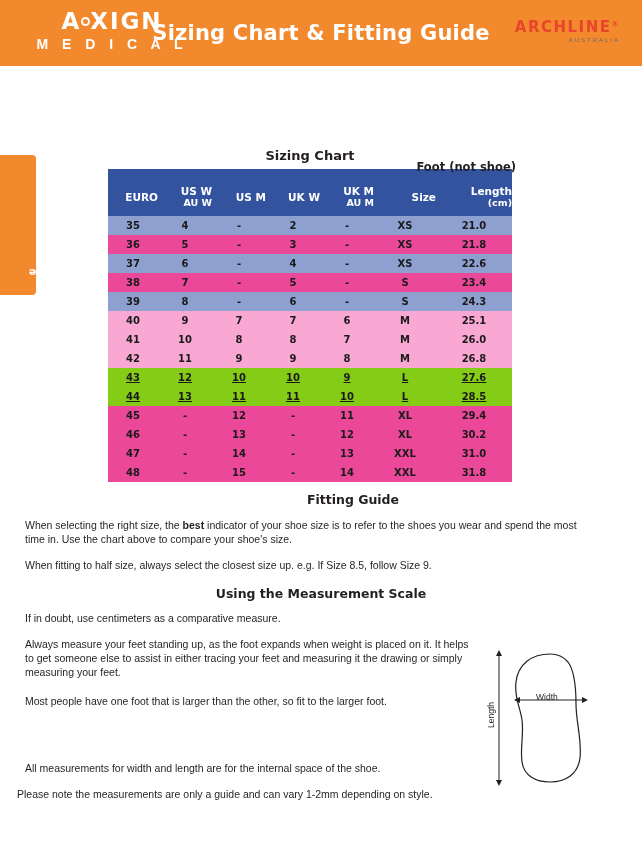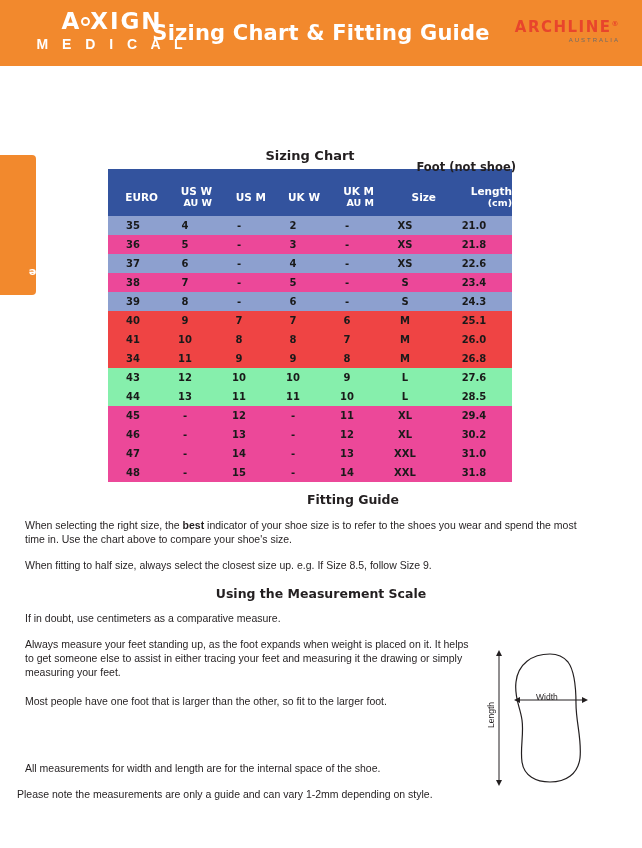--- a/index.html
+++ b/index.html
@@ -157,22 +157,22 @@
   table.sizing td {
     font-size: 10px;
     text-align: center;
     padding: 4px 0;
     color: #1a1a1a;
     font-weight: bold;
     font-family: "DejaVu Sans", sans-serif;
   }
   tr.band-a td { background: #8da0cf; }
   tr.band-b td { background: #ec4899; text-align: center; }
-  tr.band-c td { background: #86efac; }
-  tr.band-d td { background: #ef4444; }
+  tr.band-c td { background: #84cc16; text-decoration: underline; }
+  tr.band-d td { background: #f9a8d4; }
 
   
   col.c0 { width: 50px; }
   col.c1 { width: 54px; }
   col.c2 { width: 54px; }
   col.c3 { width: 54px; }
   col.c4 { width: 54px; }
   col.c5 { width: 62px; }
   col.c6 { width: 76px; }
 
@@ -328,21 +328,21 @@
       <tr class="band-d">
         <td>41</td>
         <td>10</td>
         <td>8</td>
         <td>8</td>
         <td>7</td>
         <td>M</td>
         <td>26.0</td>
       </tr>
       <tr class="band-d">
-        <td>34</td>
+        <td>42</td>
         <td>11</td>
         <td>9</td>
         <td>9</td>
         <td>8</td>
         <td>M</td>
         <td>26.8</td>
       </tr>
       <tr class="band-c">
         <td>43</td>
         <td>12</td>

